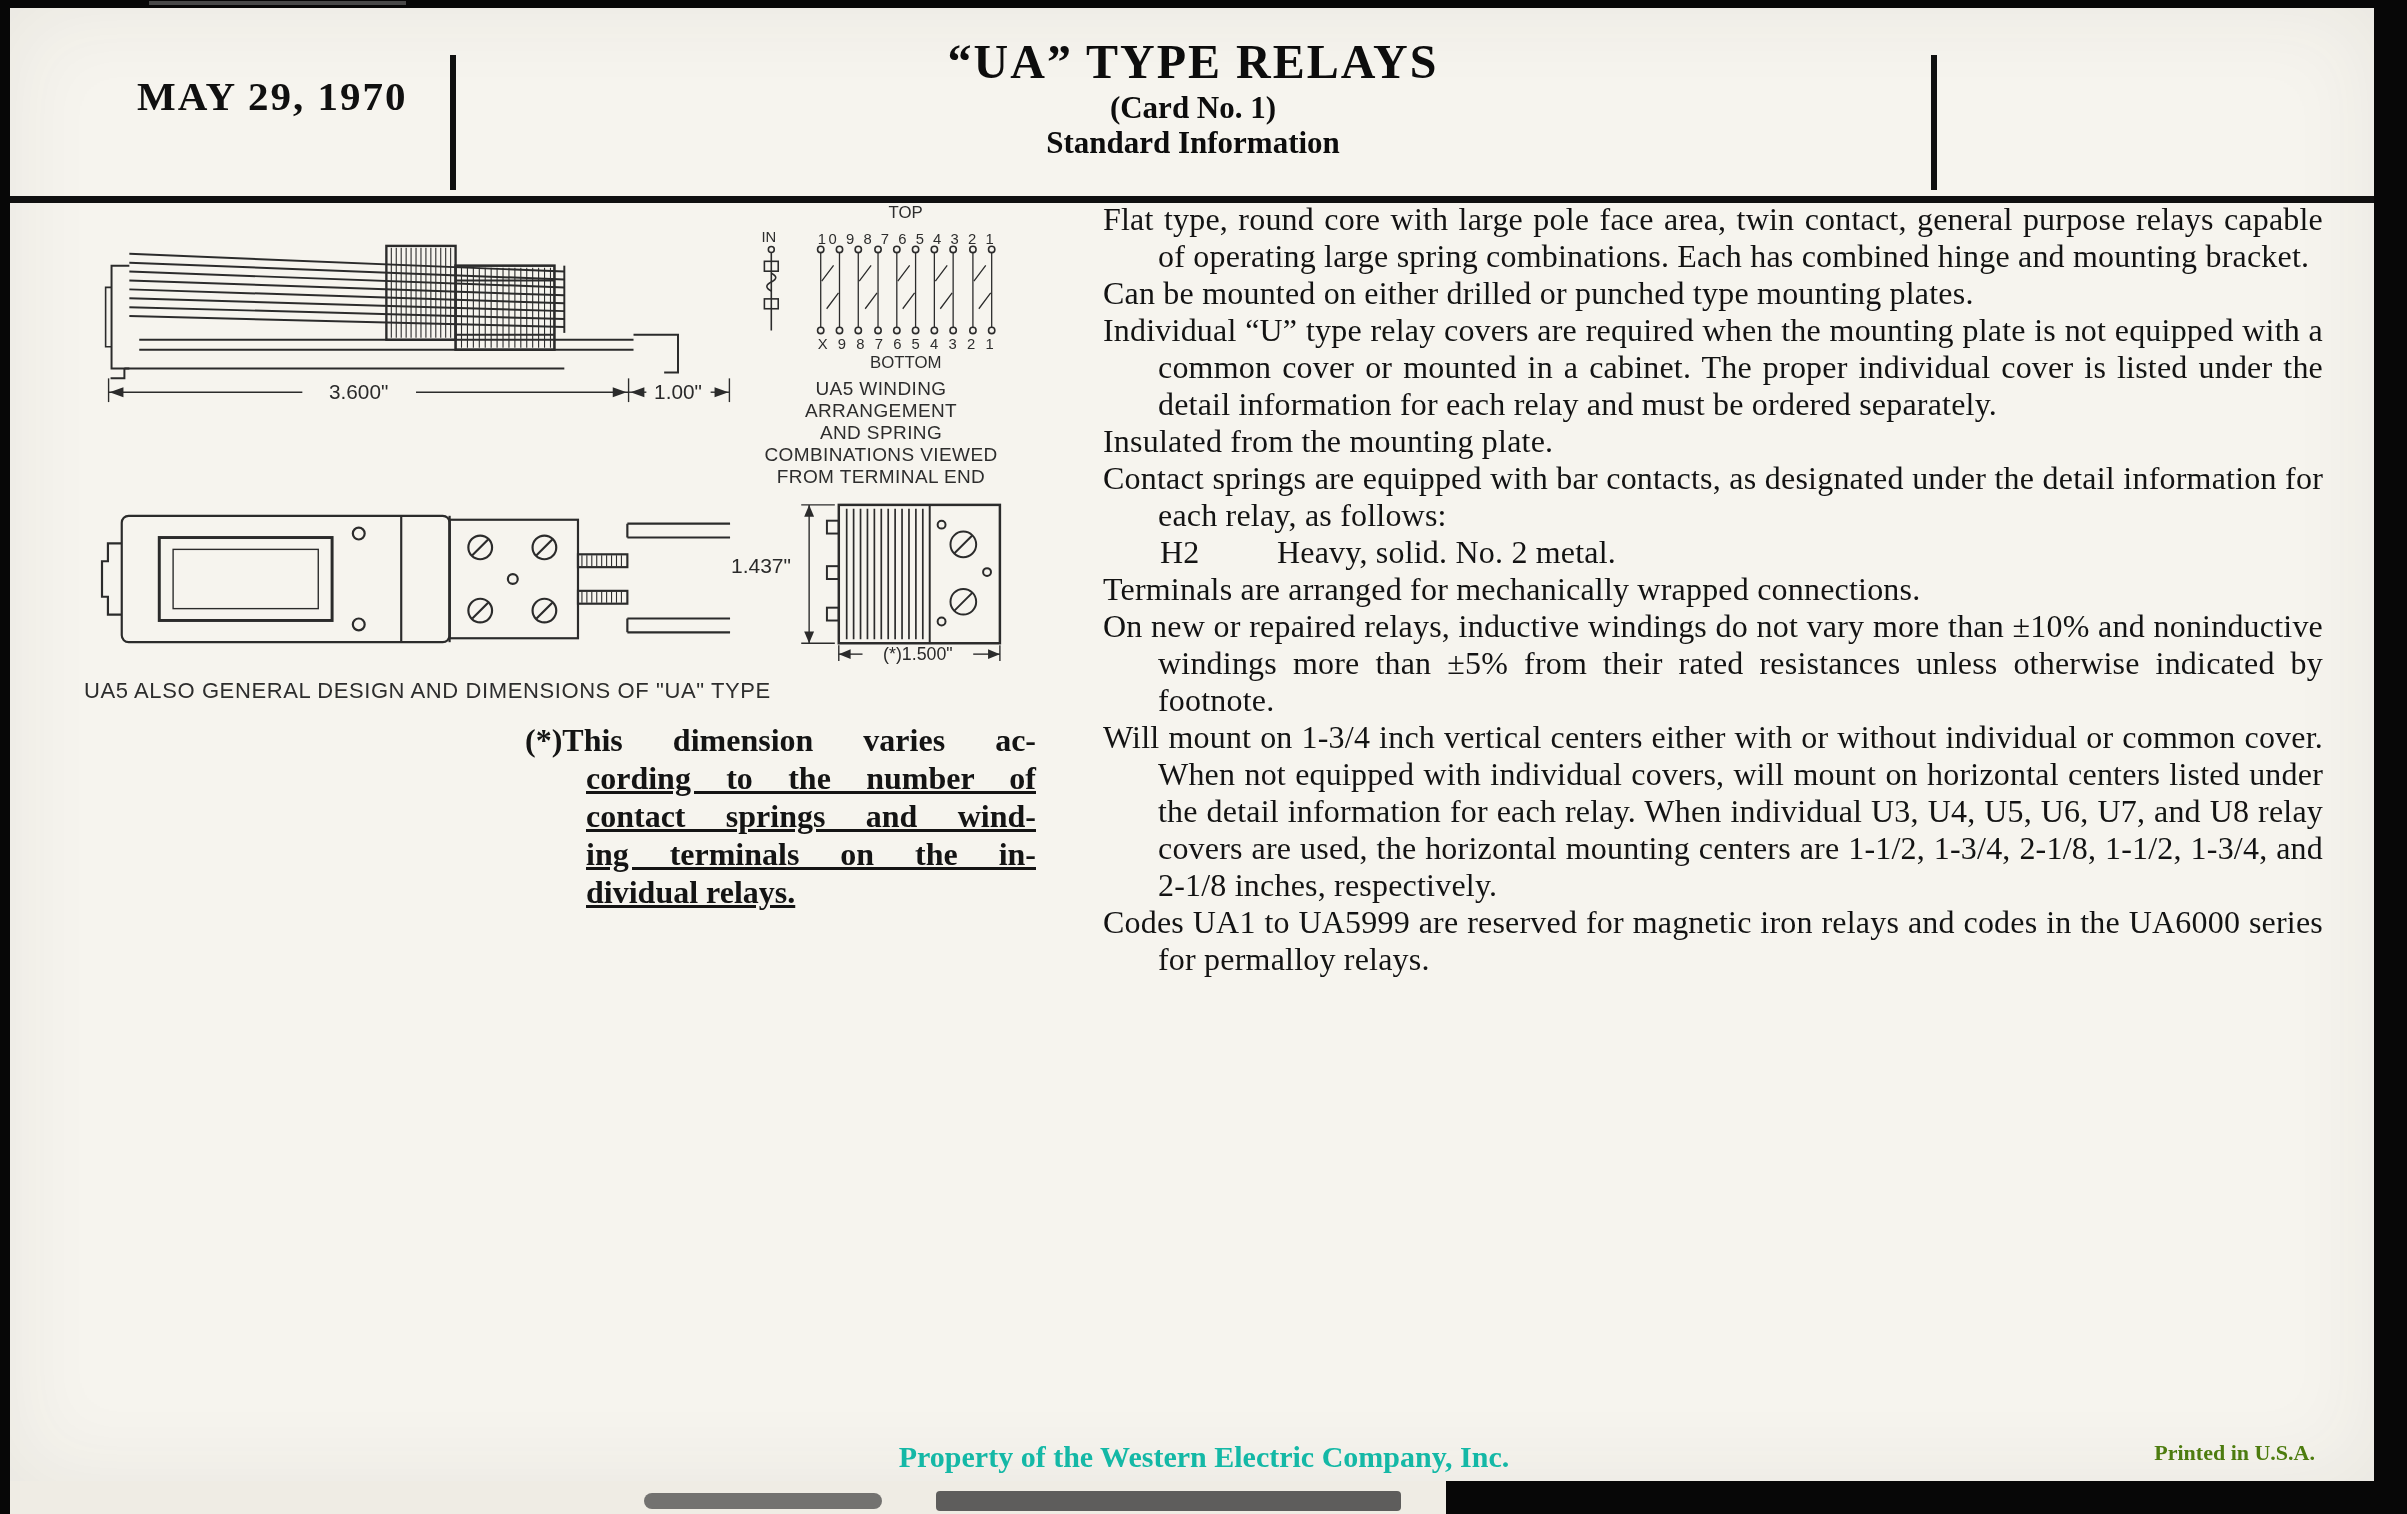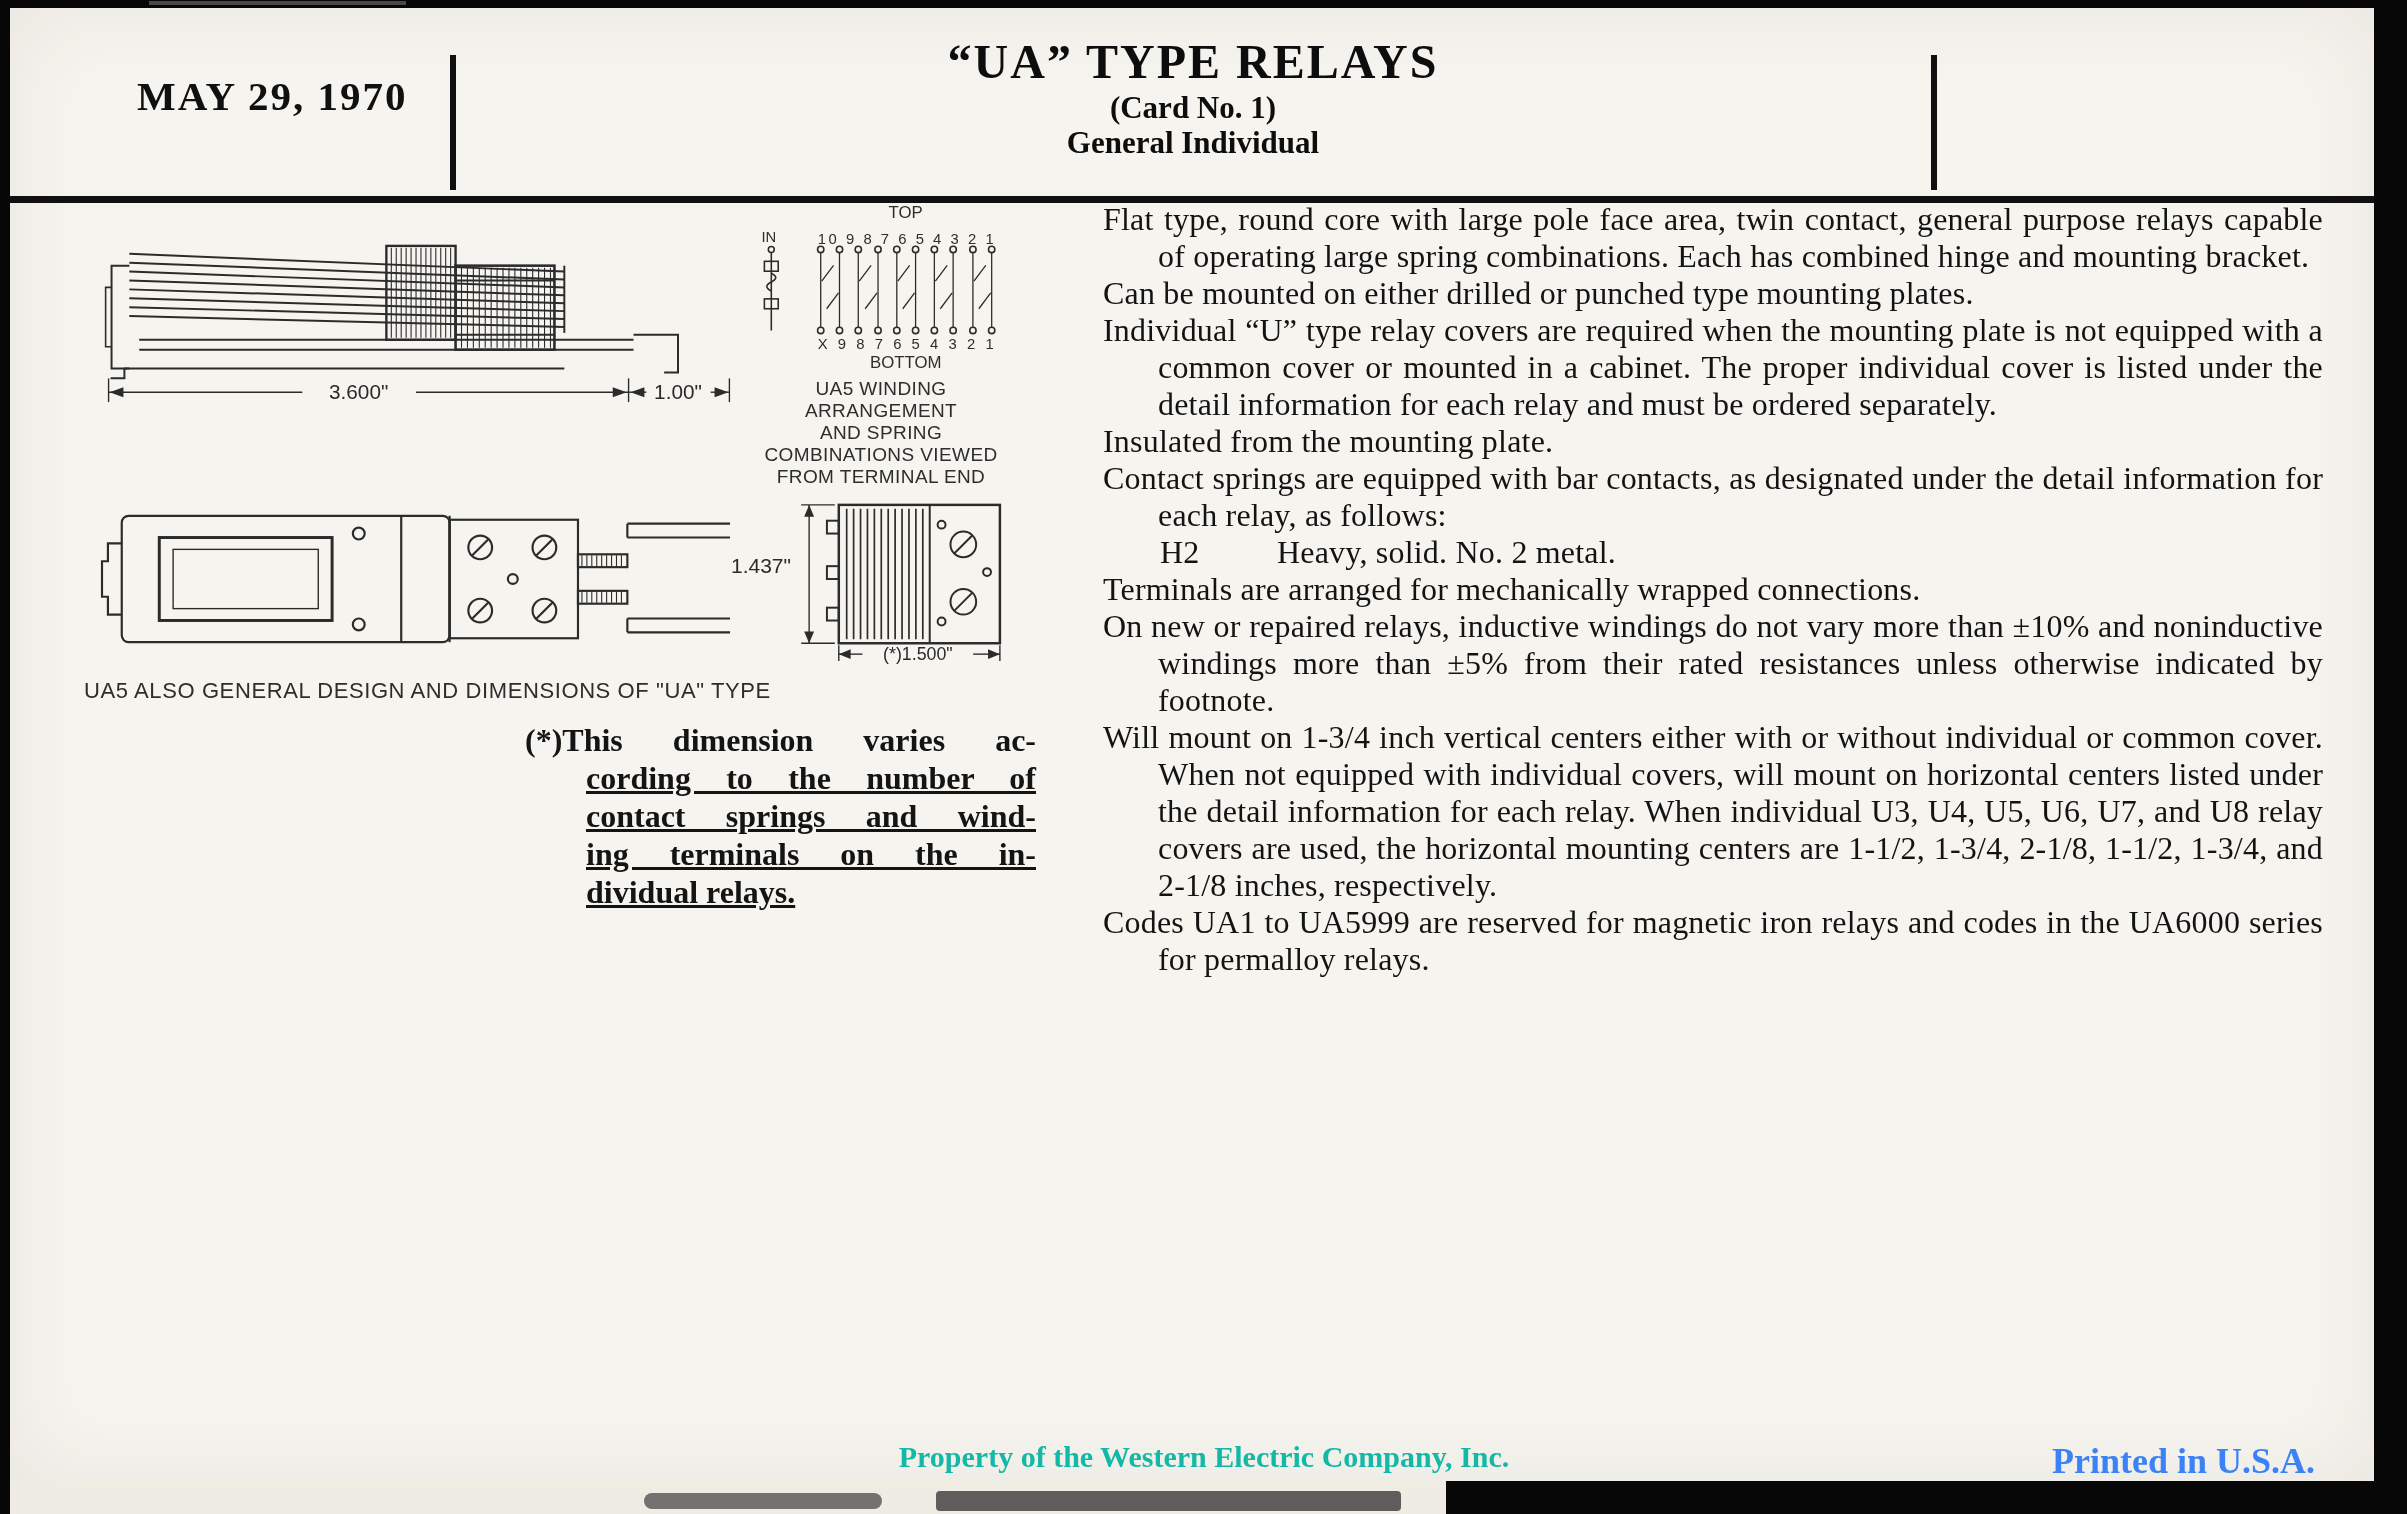--- a/index.html
+++ b/index.html
@@ -62,37 +62,37 @@
     font-size:32px; font-weight:normal; line-height:37px;
     letter-spacing:0.2px; color:#131313;
   }
   .para { text-align:justify; padding-left:55px; text-indent:-55px; }
   .contact-row { display:flex; padding-left:57px; }
   .contact-code { width:117px; flex:none; }
   .contact-desc { flex:1; }
 
   
   .footer-property { left:0; right:0; top:1440px; text-align:center; font-size:30px; font-weight:bold; color:#14b8a6; }
-  .footer-printed  { right:93px; top:1440px; font-size:36px; font-weight:bold; color:#3b82f6; }
+  .footer-printed  { right:93px; top:1440px; font-size:22px; font-weight:bold; color:#4d7c0f; }
 </style>
 </head>
 <body>
 
 <div class="abs page"></div>
 <div class="abs bottom-white"></div>
 <div class="abs smudge-a"></div>
 <div class="abs smudge-b"></div>
 <div class="abs streak-top"></div>
 
 <div class="abs header-date">MAY 29, 1970</div>
 <div class="abs vbar vbar-l"></div>
 <div class="abs title-block">
   <div class="title-main">“UA” TYPE RELAYS</div>
   <div class="title-card">(Card No. 1)</div>
-  <div class="title-sub">General Individual</div>
+  <div class="title-sub">Standard Information</div>
 </div>
 <div class="abs vbar vbar-r"></div>
 <div class="abs rule"></div>
 
 <svg class="fig" style="left:99px; top:236px;" width="639" height="173" viewBox="0 0 645 175">
   <g stroke="#2b2b2b" stroke-width="2" fill="none">
     <path d="M30 30 h-18 v104 h18"></path>
     <path d="M12 52 h-6 v60 h6" stroke-width="1.6"></path>
     <path d="M30 18 L470 36"></path>
       <path d="M30 27 L470 44"></path>

